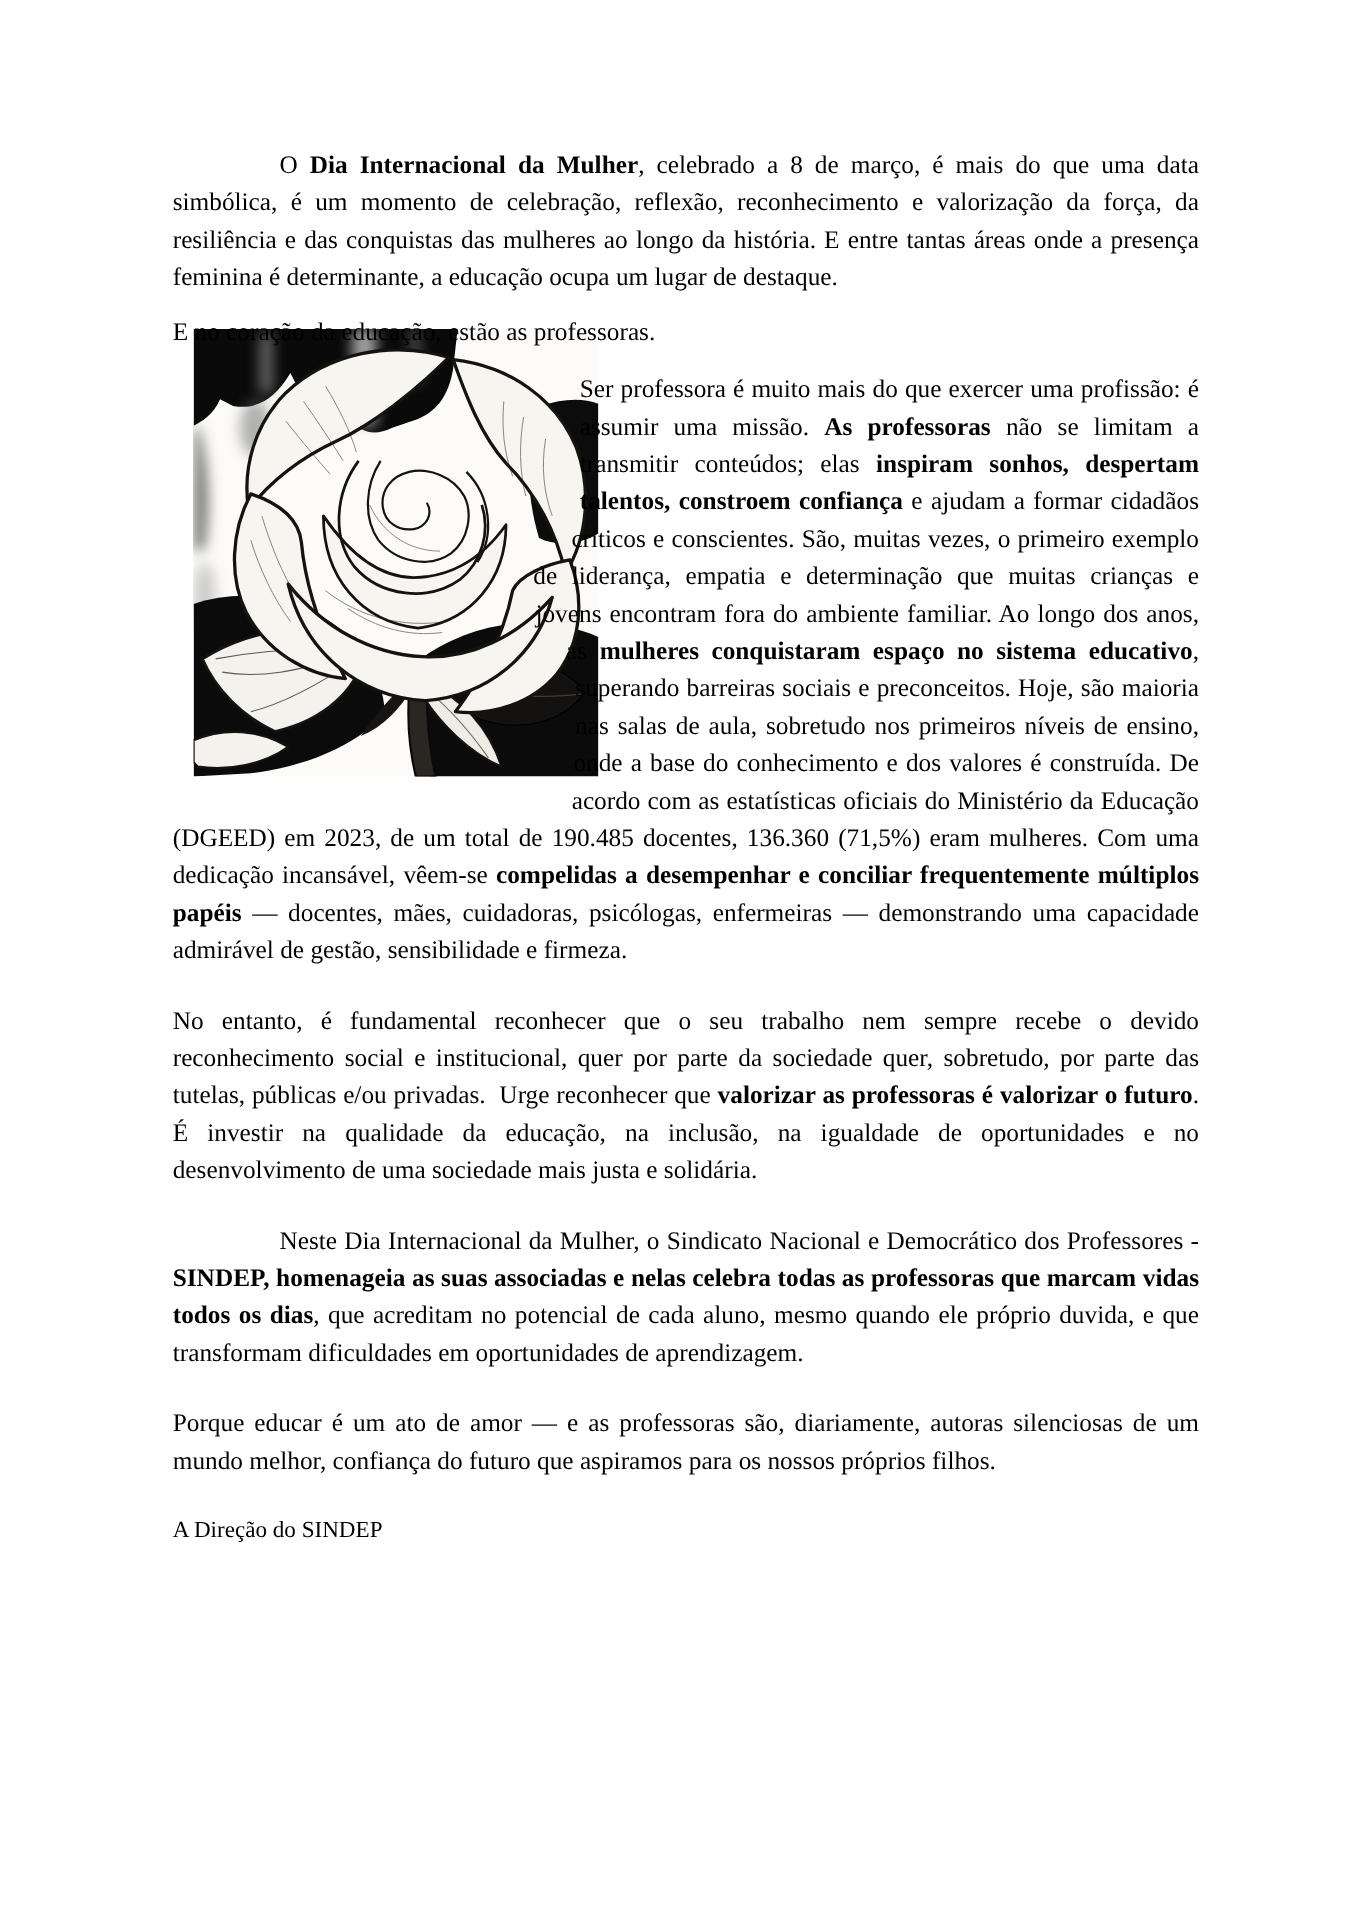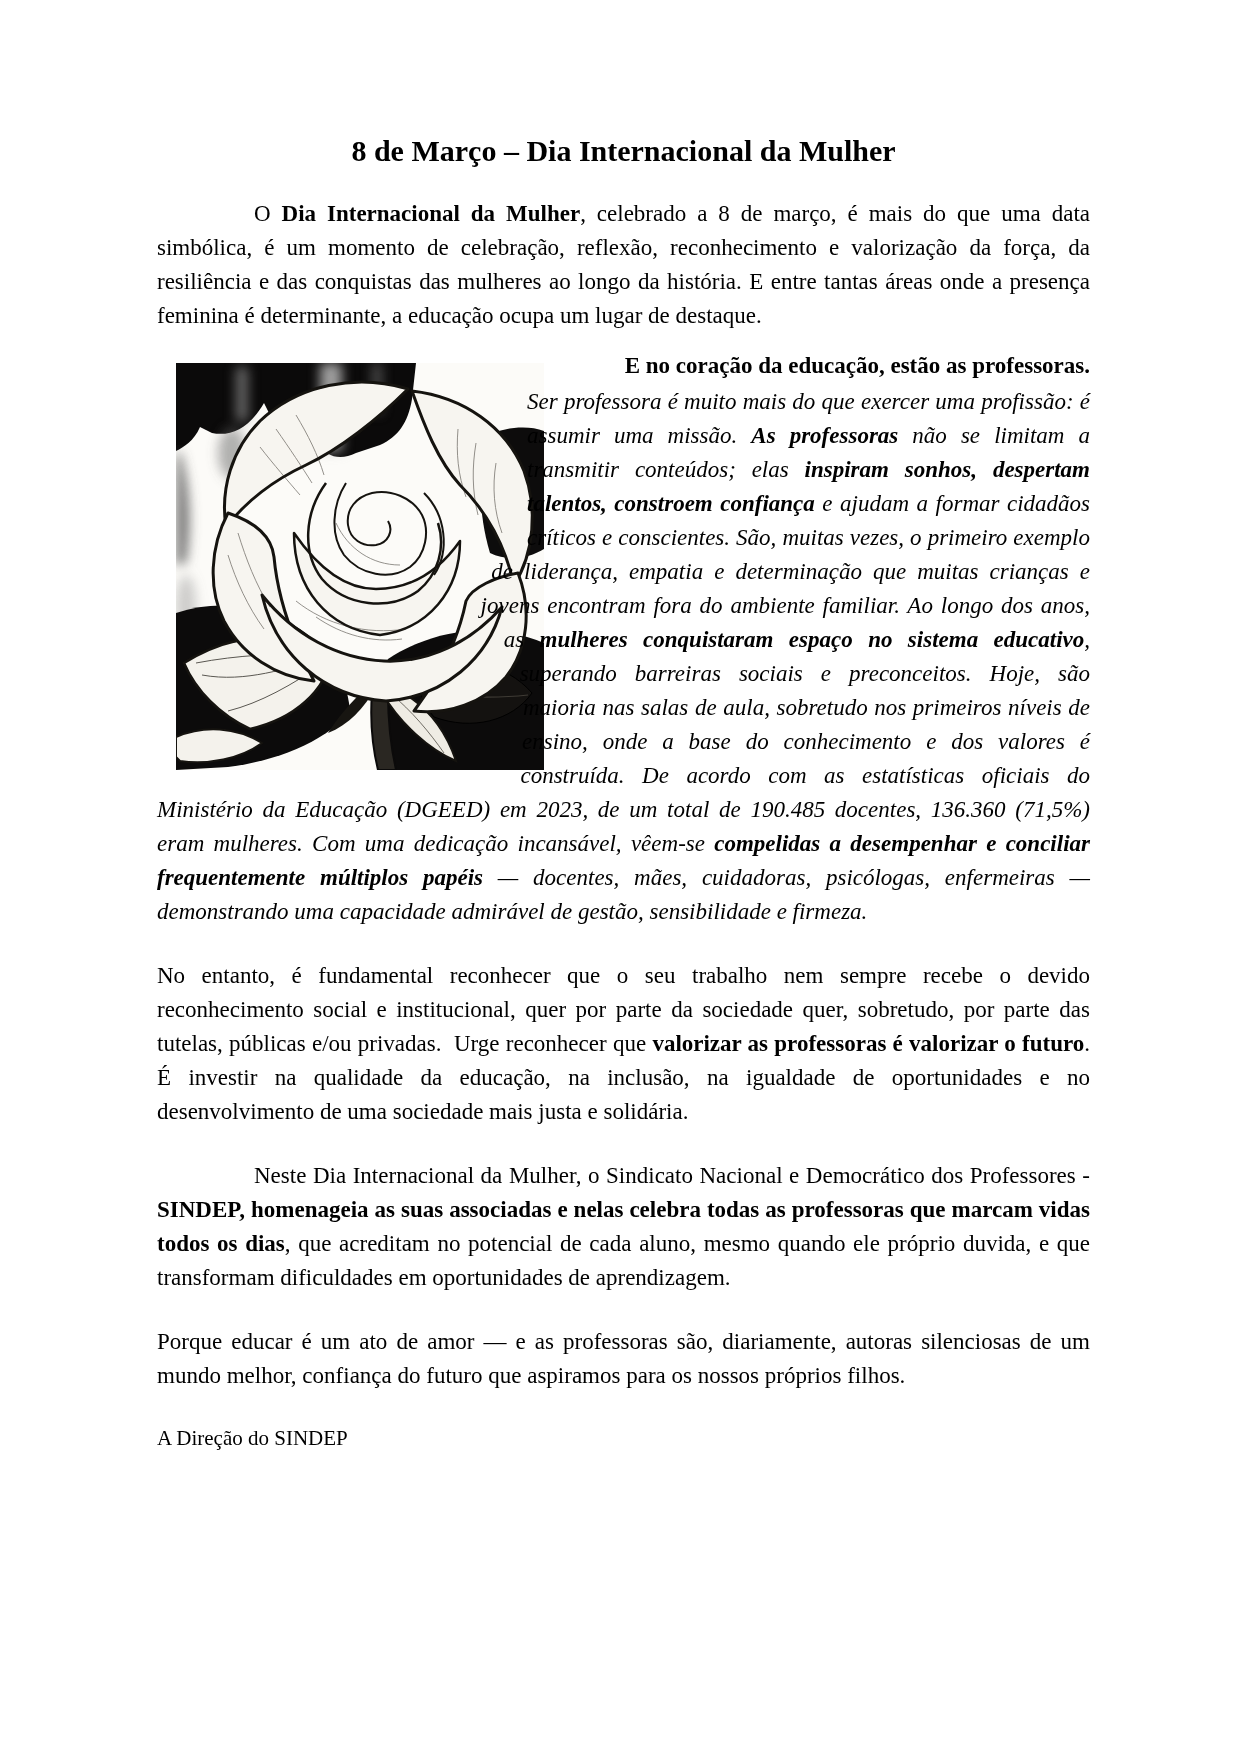--- a/index.html
+++ b/index.html
@@ -23,48 +23,46 @@
   }
   .para{
     margin:0 0 30px 0;
     text-align:justify;
     line-height:34px;
   }
   .para b{font-weight:bold;}
   .first-indent{text-indent:97px;}
   .no-bottom{margin-bottom:16px;}
   .center-line{
-    text-align:right;
+    text-align:left;
     line-height:34px;
     margin:0;
-    font-weight:bold;
   }
   .rose-figure{
     float:left;
     width:368px;height:407px;
     margin:-20px 2px 10px 19px;
     shape-outside:polygon(0px 0px,370px 0px,370px 150px,336px 168px,318px 212px,326px 252px,356px 284px,366px 320px,362px 407px,0px 407px);
     shape-margin:0px;
   }
   .rose-figure svg{display:block;width:368px;height:407px;}
-  .wrap-para{margin-top:2px;font-style:italic;}
+  .wrap-para{margin-top:18px;}
   .clear-para{clear:both;}
   .signature{
     font-size:21px;
     line-height:30px;
     margin:28px 0 0 0;
     text-align:left;
   }
 </style>
 </head>
 <body>
 
 <div class="page">
 
-  <h1 class="doc-title">8 de Março – Dia Internacional da Mulher</h1>
 
   <p class="para first-indent no-bottom"><span>O </span><b>Dia Internacional da Mulher</b><span>, celebrado a 8 de março, é mais do que uma data simbólica, é um momento de celebração, reflexão, reconhecimento e valorização da força, da resiliência e das conquistas das mulheres ao longo da história. E entre tantas áreas onde a presença feminina é determinante, a educação ocupa um lugar de destaque.</span></p>
 
   <div class="center-line"><span>E no coração da educação, estão as professoras.</span></div>
 
   <div class="rose-figure">
     <svg viewBox="0 0 368 407" xmlns="http://www.w3.org/2000/svg">
       <defs>
         <filter id="soft" x="-40%" y="-40%" width="180%" height="180%">
           <feGaussianBlur stdDeviation="6"></feGaussianBlur>

